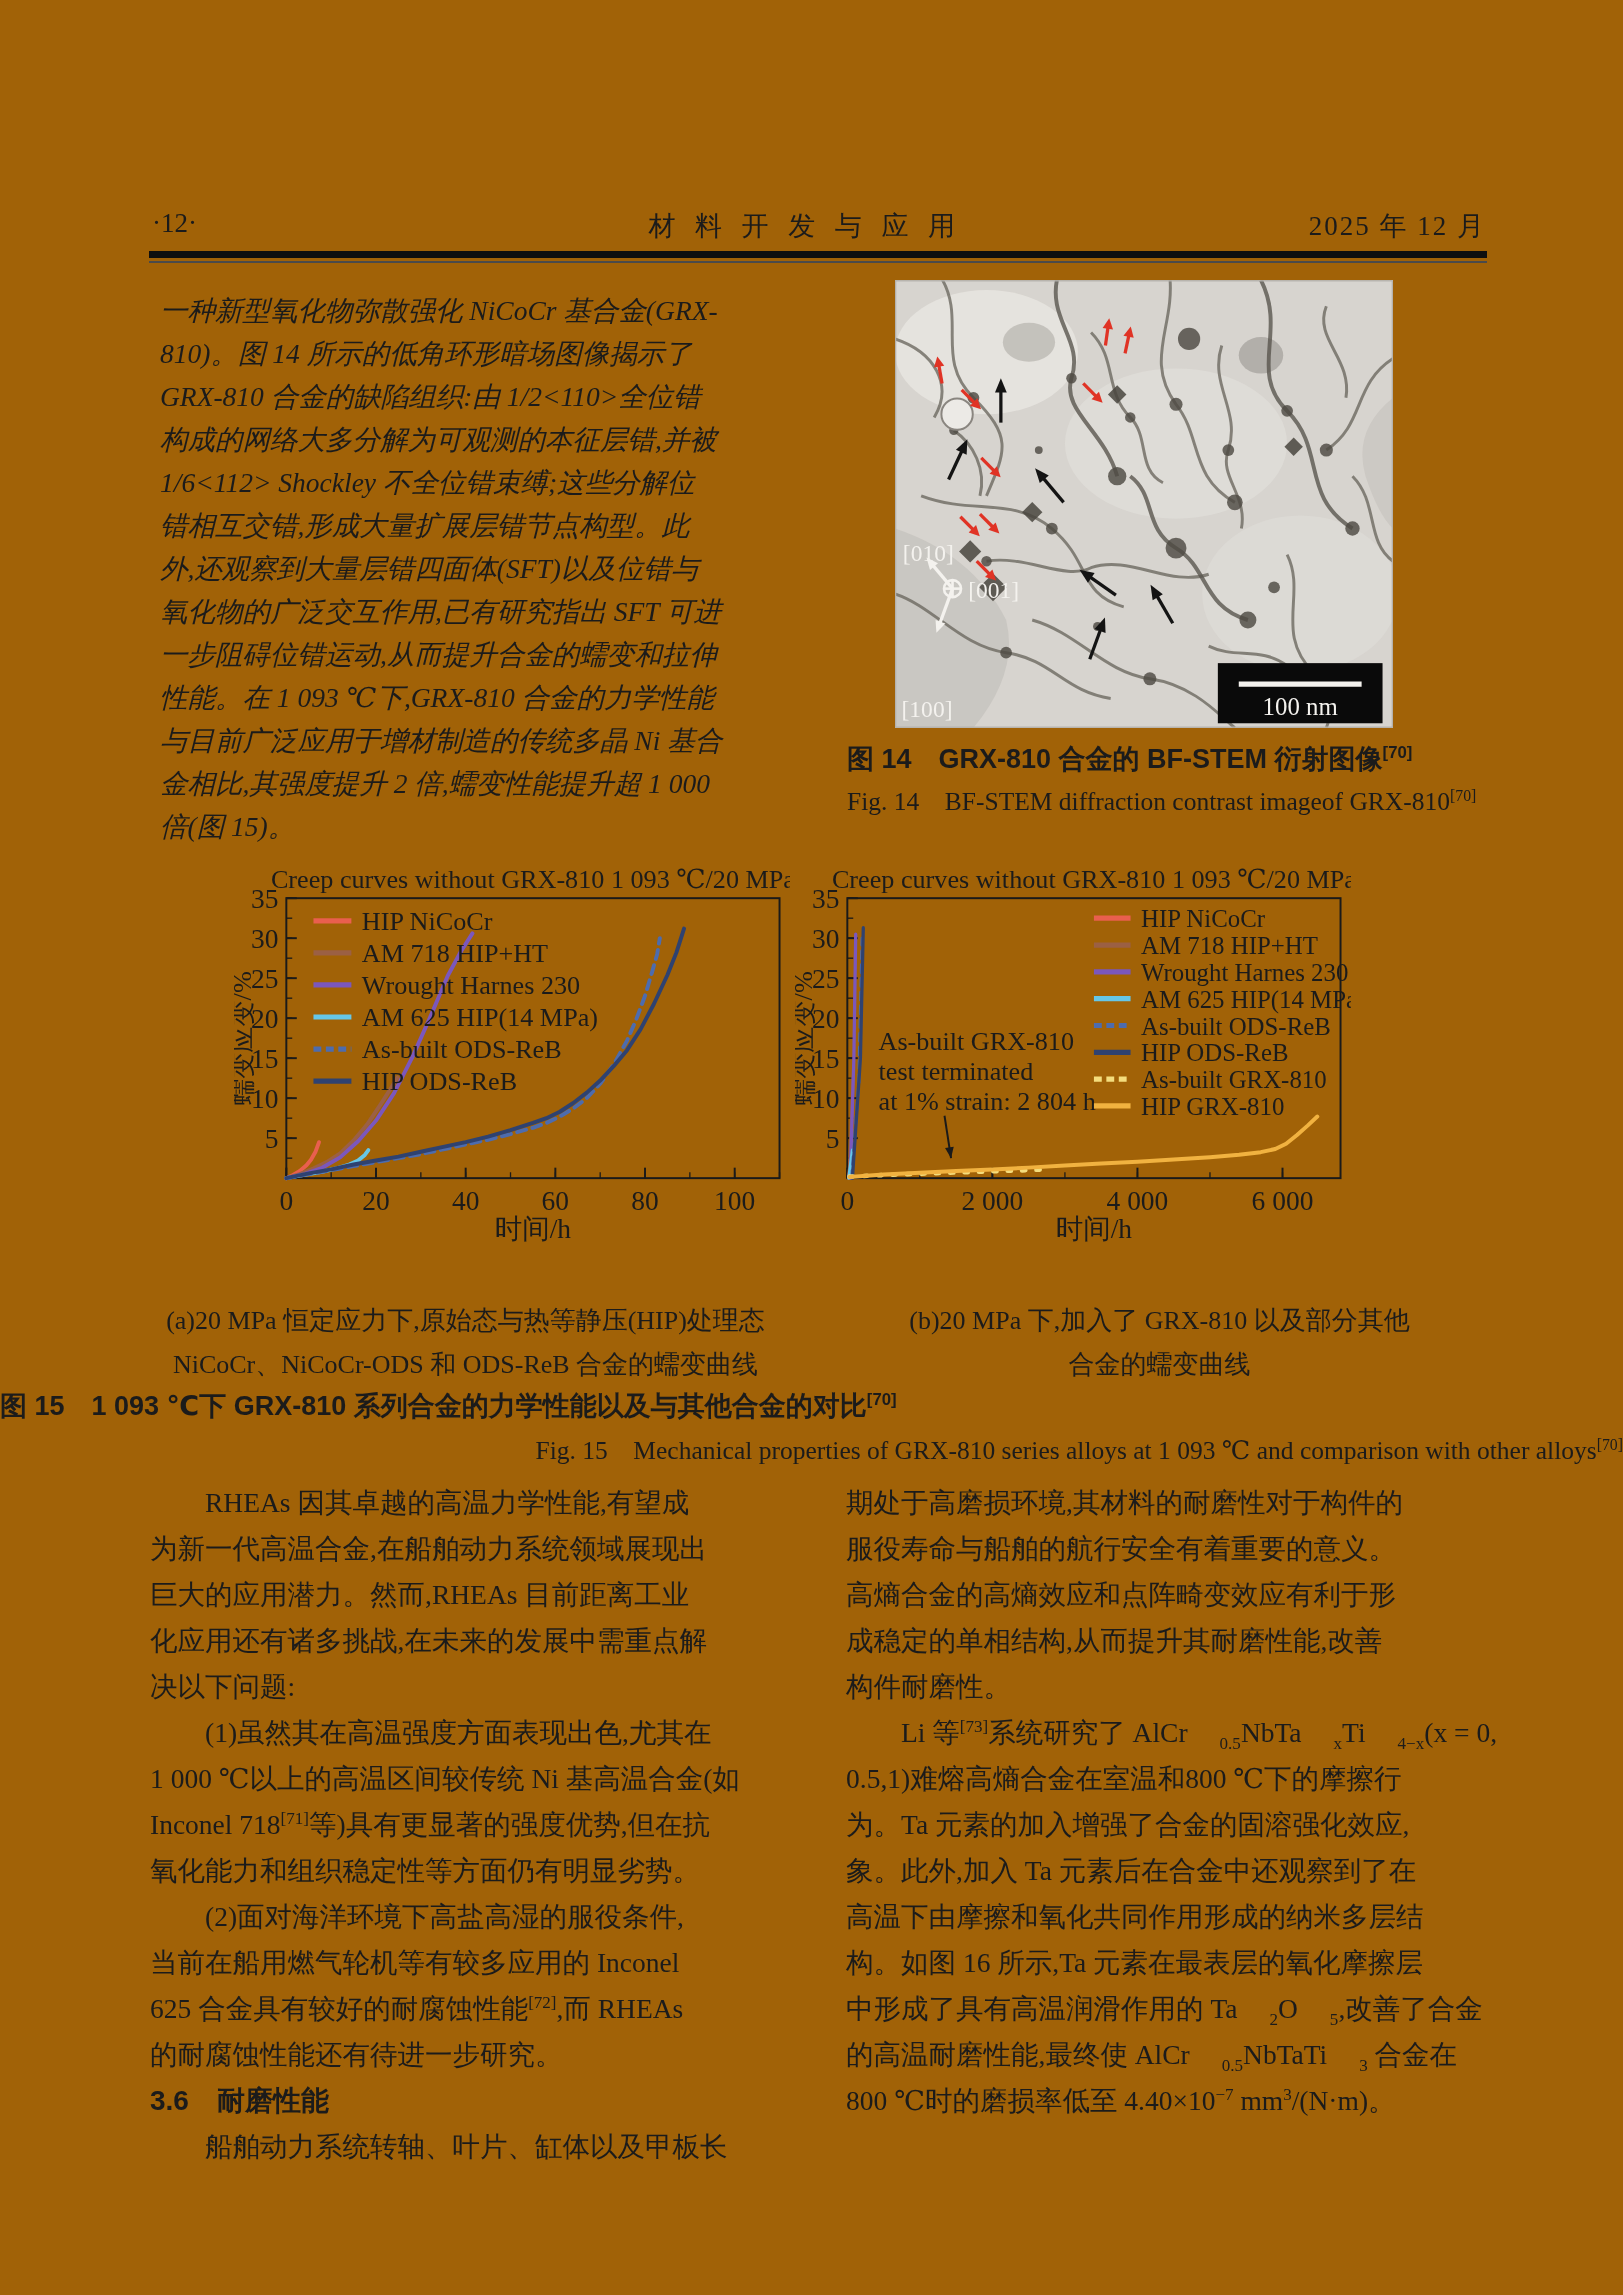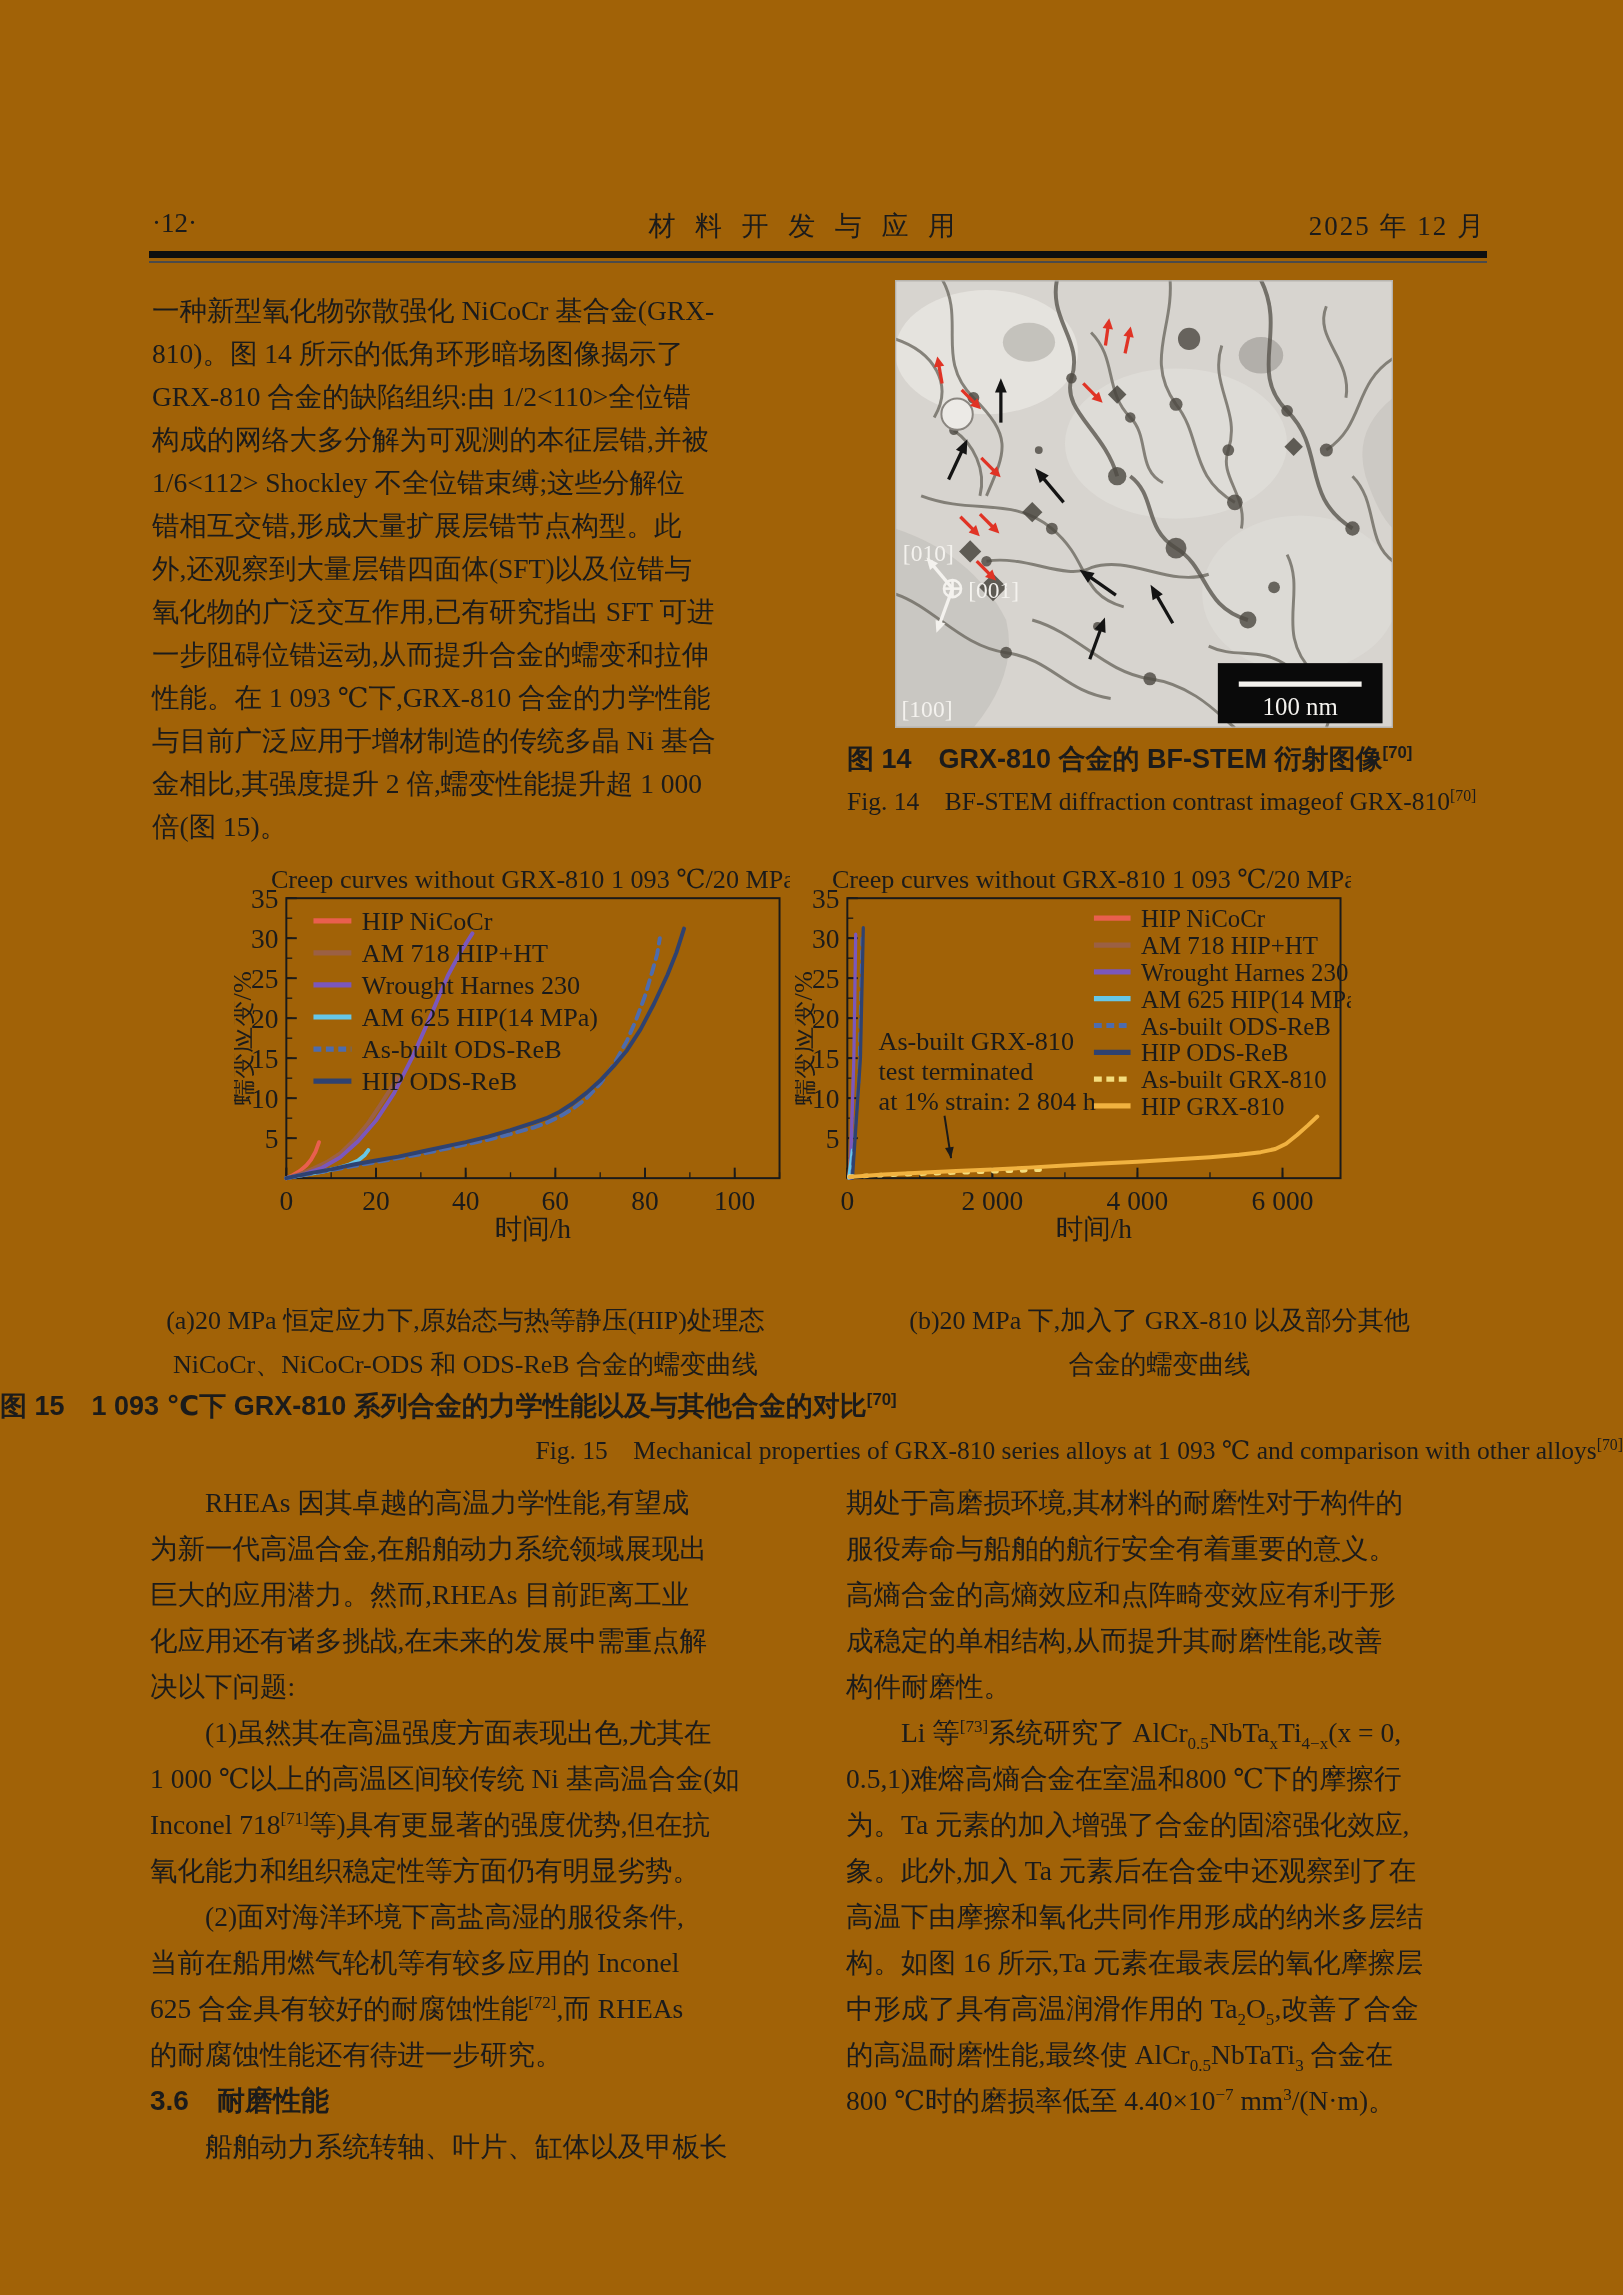--- a/index.html
+++ b/index.html
@@ -13,21 +13,21 @@
   .rule-thick{position:absolute;left:149px;top:251px;width:1338px;height:6.5px;background:#0f0f0f;}
   .rule-thin{position:absolute;left:149px;top:261px;width:1338px;height:2px;background:#4a4a4a;}
   
   .col{position:absolute;font-size:27.5px;}
   .line{white-space:nowrap;}
   .intro .line{height:43px;line-height:43px;}
   .bodycol .line{height:46px;line-height:46px;}
   .ind{text-indent:55px;}
   .heading{font-family:"Liberation Sans","DejaVu Sans",sans-serif;font-weight:bold;font-size:28px;}
   sup{font-size:62%;vertical-align:super;line-height:0;}
-  sub{font-size:62%;vertical-align:sub;line-height:0;}
+  sub{font-size:62%;vertical-align:sub;line-height:0;margin-left:32px;}
   
   .cap-zh{position:absolute;text-align:left;font-family:"Liberation Sans","DejaVu Sans",sans-serif;
           font-weight:bold;font-size:27px;white-space:nowrap;}
   .cap-en{position:absolute;text-align:right;font-size:25.5px;white-space:nowrap;}
   .cap-ab{position:absolute;text-align:center;font-size:26px;line-height:44px;}
   
   .tem{position:absolute;left:895px;top:280px;width:498px;height:388px;}
   .tem svg{display:block;}
   .disl path{fill:none;stroke:#6a665e;stroke-width:4.5;opacity:.78;}
   .disl path.th{stroke-width:6;stroke:#57534b;}
@@ -48,21 +48,21 @@
 <body>
 
 <div class="page">
 
   <div class="hdr hdr-page">·12·</div>
   <div class="hdr hdr-title">材料开发与应用</div>
   <div class="hdr hdr-date" style="position:absolute;">2025 年 12 月</div>
   <div class="rule-thick"></div>
   <div class="rule-thin"></div>
 
-  <div class="col intro" style="left:152px;top:289px;width:628px;">
+  <div class="col intro" style="left:160px;top:289px;width:628px;font-style:italic;">
     <div class="line">一种新型氧化物弥散强化 NiCoCr 基合金(GRX-</div>
     <div class="line">810)。图 14 所示的低角环形暗场图像揭示了</div>
     <div class="line">GRX-810 合金的缺陷组织:由 1/2&lt;110&gt;全位错</div>
     <div class="line">构成的网络大多分解为可观测的本征层错,并被</div>
     <div class="line">1/6&lt;112&gt; Shockley 不全位错束缚;这些分解位</div>
     <div class="line">错相互交错,形成大量扩展层错节点构型。此</div>
     <div class="line">外,还观察到大量层错四面体(SFT)以及位错与</div>
     <div class="line">氧化物的广泛交互作用,已有研究指出 SFT 可进</div>
     <div class="line">一步阻碍位错运动,从而提升合金的蠕变和拉伸</div>
     <div class="line">性能。在 1 093 ℃下,GRX-810 合金的力学性能</div>

